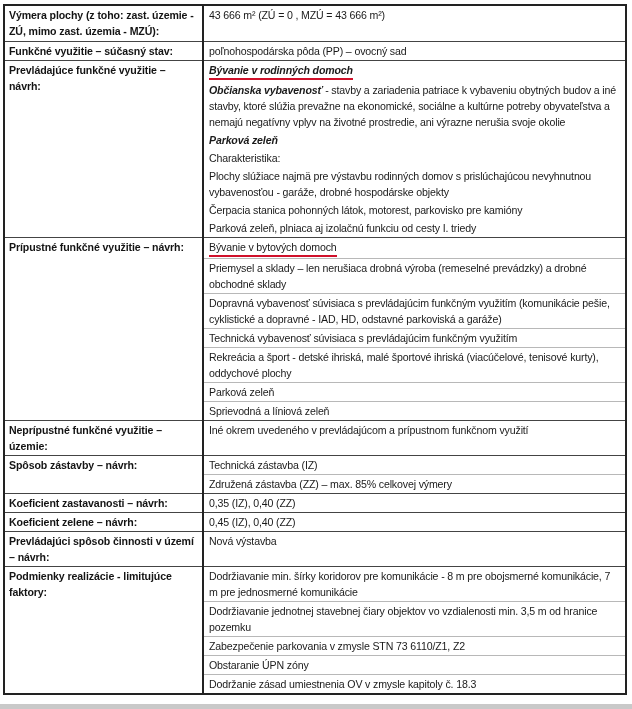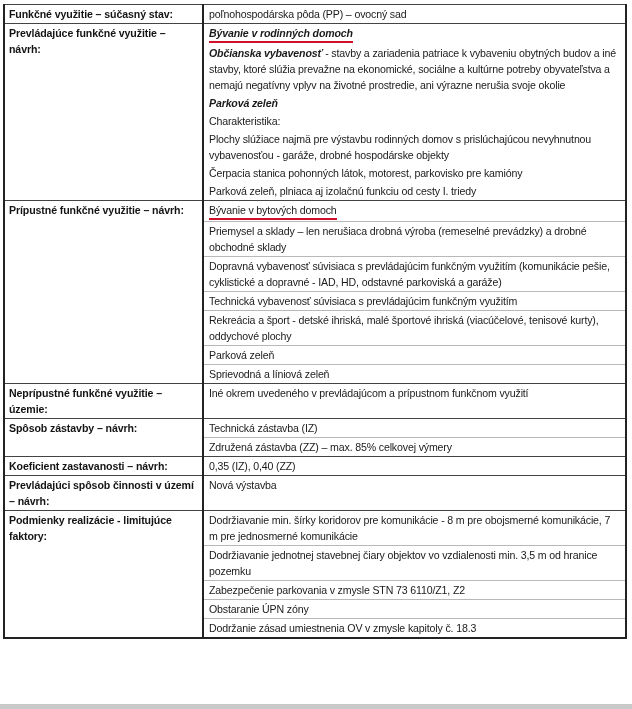--- a/index.html
+++ b/index.html
@@ -72,20 +72,26 @@
       background: #c9c9c9;
     }
   </style>
 </head>
 <body>
 
 <div class="sheet">
   <table class="reg">
     <tbody>
 
+      <tr class="first" style="height:36px;">
+        <td class="lbl">Výmera plochy (z toho: zast. územie - ZÚ, mimo zast. územia - MZÚ):</td>
+        <td class="val">
+          <div class="item">43 666 m² (ZÚ = 0 , MZÚ = 43 666 m²)</div>
+        </td>
+      </tr>
 
       <tr>
         <td class="lbl">Funkčné využitie – súčasný stav:</td>
         <td class="val">
           <div class="item">poľnohospodárska pôda (PP) – ovocný sad</div>
         </td>
       </tr>
 
       <tr>
         <td class="lbl">Prevládajúce funkčné využitie – návrh:</td>
@@ -134,20 +140,26 @@
         </td>
       </tr>
 
       <tr>
         <td class="lbl">Koeficient zastavanosti – návrh:</td>
         <td class="val">
           <div class="item">0,35 (IZ), 0,40 (ZZ)</div>
         </td>
       </tr>
 
+      <tr>
+        <td class="lbl">Koeficient zelene – návrh:</td>
+        <td class="val">
+          <div class="item">0,45 (IZ), 0,40 (ZZ)</div>
+        </td>
+      </tr>
 
 
       <tr>
         <td class="lbl">Prevládajúci spôsob činnosti v území – návrh:</td>
         <td class="val">
           <div class="item">Nová výstavba</div>
         </td>
       </tr>
 
       <tr class="last">

